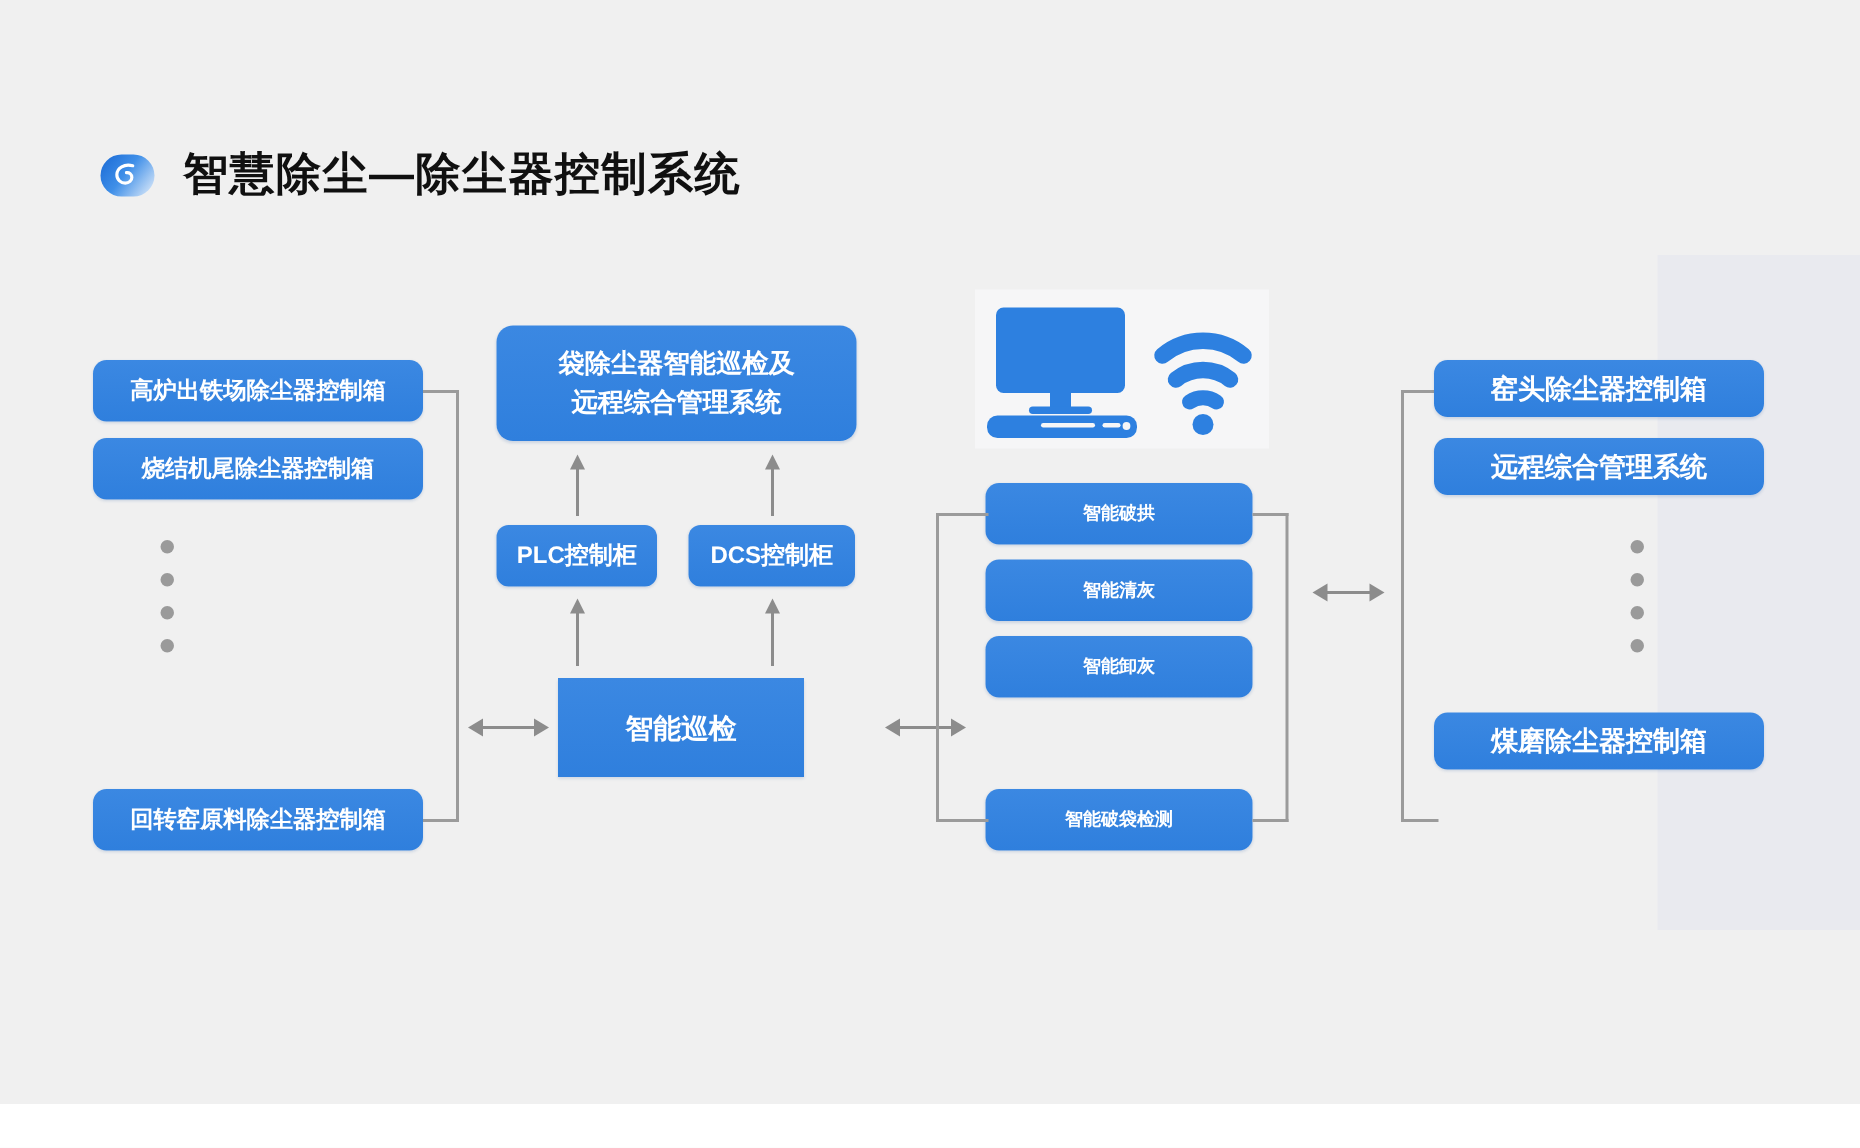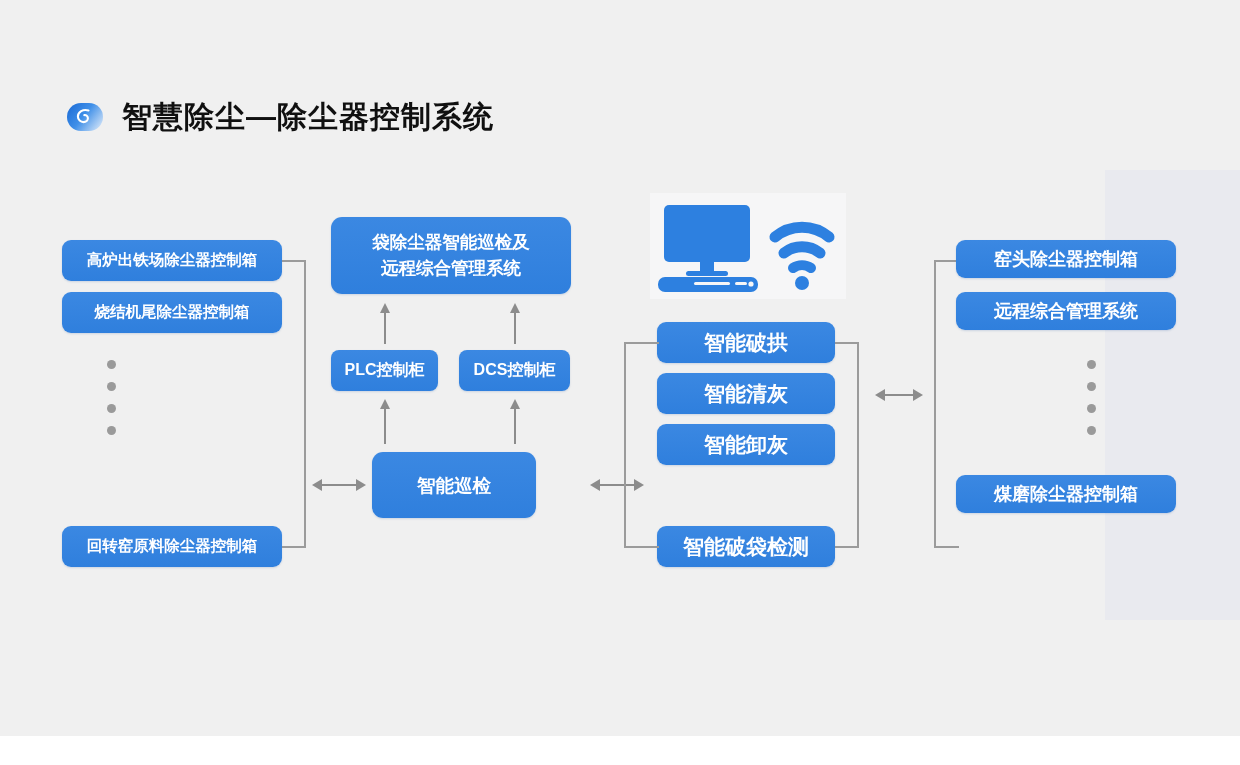--- a/index.html
+++ b/index.html
@@ -60,38 +60,38 @@
     display: flex;
     align-items: center;
     justify-content: center;
     text-align: center;
     font-weight: bold;
     white-space: nowrap;
     box-shadow: 0 1px 2px rgba(40,90,160,.18);
   }
   .node.left-box  { width: 220px; height: 41px; left: 62px; font-size: 15.5px; }
   .node.right-box { width: 220px; height: 38px; left: 956px; font-size: 18px; }
-  .node.mid-box   { width: 178px; height: 41px; left: 657px; font-size: 21px; }
+  .node.mid-box   { width: 178px; height: 41px; left: 657px; font-size: 12px; }
 
   #n-top {
     left: 331px; top: 217px;
     width: 240px; height: 77px;
     font-size: 17.5px;
     line-height: 1.45;
     white-space: normal;
     flex-direction: column;
     border-radius: 11px;
   }
   #n-plc { left: 331px; top: 350px; width: 107px; height: 41px; font-size: 16px; border-radius: 8px;}
   #n-dcs { left: 459px; top: 350px; width: 111px; height: 41px; font-size: 16px; border-radius: 8px;}
   #n-center {
     left: 372px; top: 452px;
     width: 164px; height: 66px;
     font-size: 18.5px;
-    border-radius: 11px;
+    border-radius: 0;
   }
   
   .dots {
     position: absolute;
     display: flex;
     flex-direction: column;
     align-items: center;
     gap: 13px;
   }
   .dots span {

